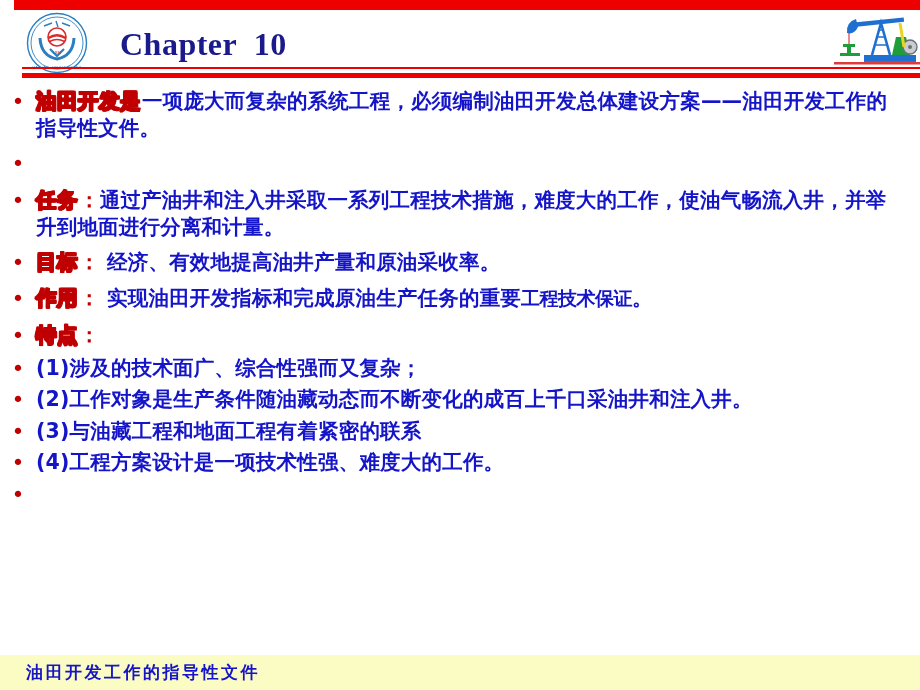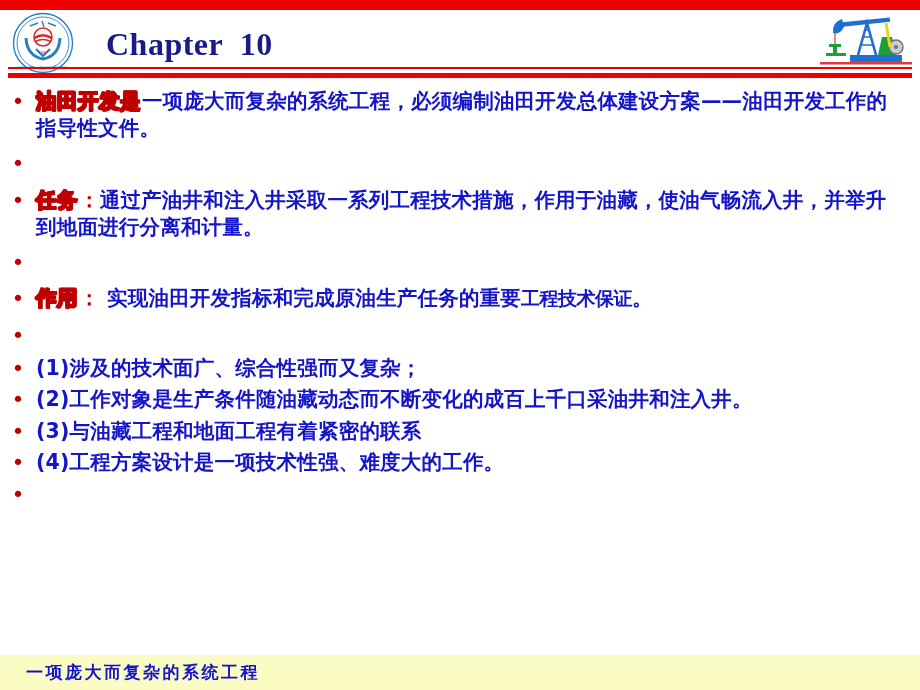--- a/index.html
+++ b/index.html
@@ -11,21 +11,21 @@
     height: 690px;
     background: #ffffff;
     font-family: "Liberation Serif", "DejaVu Serif", serif;
     overflow: hidden;
     position: relative;
   }
 
   
   #slide-header {
     position: absolute;
-    left: 0; top: 0;
+    left: 14px; top: 0;
     width: 776px;
     height: 80px;
   }
   .rule-red-top {
     position: absolute;
     left: 0; top: 0;
     width: 920px;
     height: 10px;
     background: #ee0000;
   }
@@ -228,31 +228,33 @@
 <div id="slide-body">
     <div class="bullet-row" style="margin-bottom: 8px;">
       <div class="bullet-mark">•</div>
       <div class="bullet-text"><span class="kw-outline">油田开发是</span><span>一项庞大而复杂的系统工程，必须编制油田开发总体建设方案——油田开发工作的指导性文件。</span></div>
     </div>
     <div class="bullet-row" style="margin-bottom: 8px;">
       <div class="bullet-mark">•</div>
     </div>
     <div class="bullet-row" style="margin-bottom: 8px;">
       <div class="bullet-mark">•</div>
-      <div class="bullet-text"><span class="kw-outline">任务</span><span class="kw-colon">：</span><span>通过产油井和注入井采取一系列工程技术措施，作用于油藏，使油气畅流入井，并举升到地面进行分离和计量。</span></div>
-    </div>
-    <div class="bullet-row" style="margin-bottom: 8px;">
-      <div class="bullet-mark">•</div>
+      <div class="bullet-text"><span class="kw-outline">任务</span><span class="kw-colon">：</span><span>通过产油井和注入井采取一系列工程技术措施，难度大的工作，使油气畅流入井，并举升到地面进行分离和计量。</span></div>
+    </div>
+    <div class="bullet-row" style="margin-bottom: 8px;">
+      <div class="bullet-mark">•</div>
+      <div class="bullet-text"><span class="kw-outline">目标</span><span class="kw-colon">：</span><span> 经济、有效地提高油井产量和原油采收率。</span></div>
     </div>
     <div class="bullet-row" style="margin-bottom: 8px;">
       <div class="bullet-mark">•</div>
       <div class="bullet-text"><span class="kw-outline">作用</span><span class="kw-colon">：</span><span> 实现油田开发指标和完成原油生产任务的重要</span><span class="kw-condensed">工程技术保证</span><span>。</span></div>
     </div>
     <div class="bullet-row" style="margin-bottom: 4px;">
       <div class="bullet-mark">•</div>
+      <div class="bullet-text"><span class="kw-outline">特点</span><span class="kw-colon">：</span></div>
     </div>
     <div class="bullet-row" style="margin-bottom: 3px;">
       <div class="bullet-mark">•</div>
       <div class="bullet-text"><span class="num-label">(1)</span><span>涉及的技术面广、综合性强而又复杂；</span></div>
     </div>
     <div class="bullet-row" style="margin-bottom: 3px;">
       <div class="bullet-mark">•</div>
       <div class="bullet-text"><span class="num-label">(2)</span><span>工作对象是生产条件随油藏动态而不断变化的成百上千口采油井和注入井。</span></div>
     </div>
     <div class="bullet-row" style="margin-bottom: 3px;">
@@ -262,14 +264,14 @@
     <div class="bullet-row" style="margin-bottom: 3px;">
       <div class="bullet-mark">•</div>
       <div class="bullet-text"><span class="num-label">(4)</span><span>工程方案设计是一项技术性强、难度大的工作。</span></div>
     </div>
     <div class="bullet-row" style="margin-bottom: 3px;">
       <div class="bullet-mark">•</div>
     </div>
   </div>
 
 <div id="slide-footer">
-  <div id="footer-left">一项庞大而复杂的系统工程</div>
+  <div id="footer-left">油田开发工作的指导性文件</div>
 </div>
 
 </body></html>

